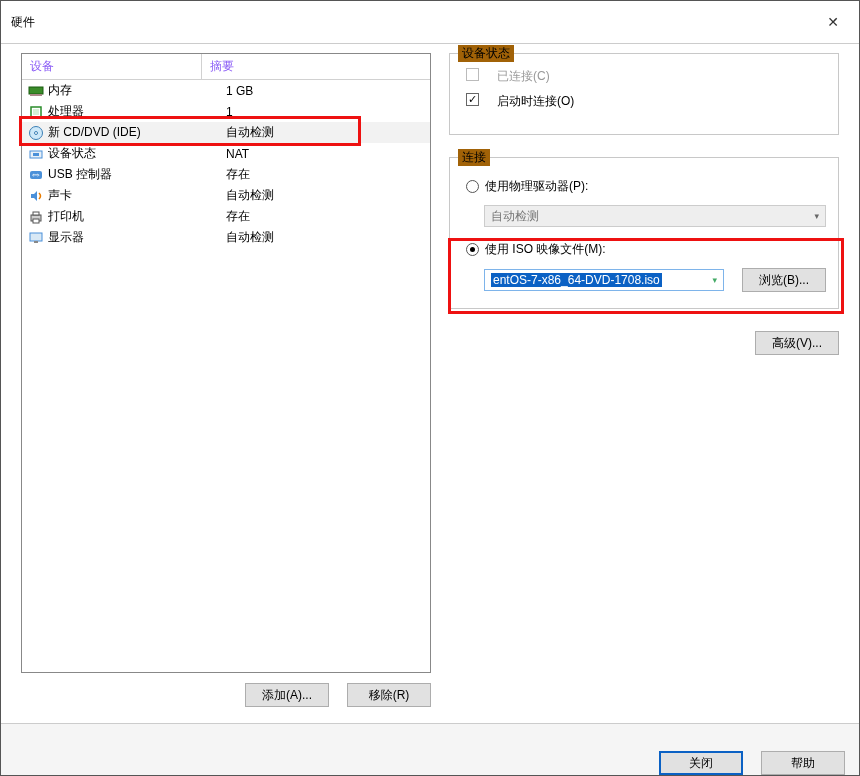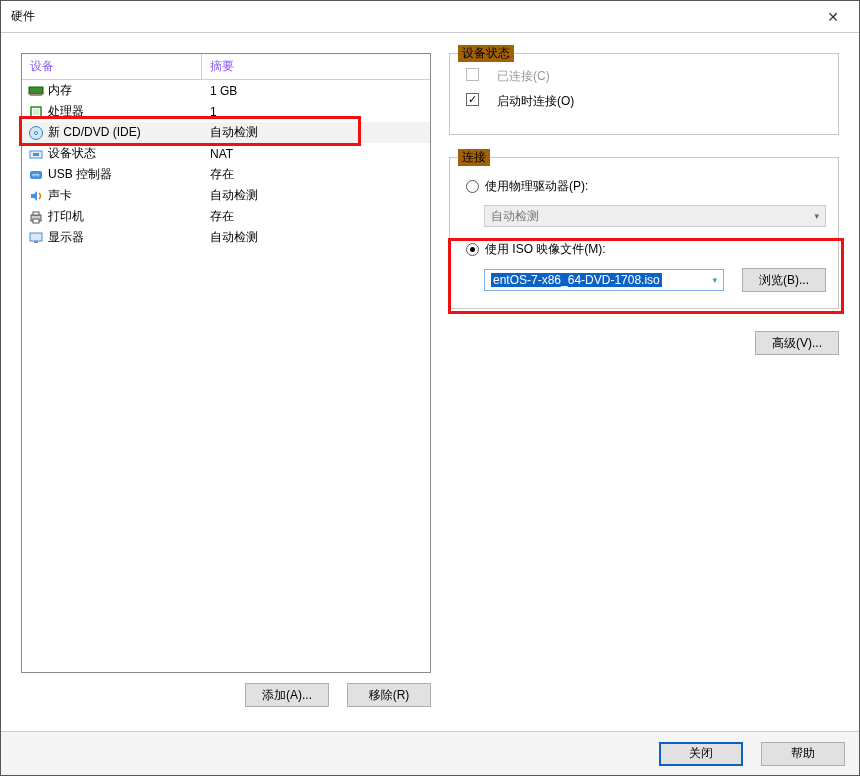--- a/index.html
+++ b/index.html
@@ -1,32 +1,32 @@
 <!DOCTYPE html>
 <html><head>
 <meta charset="utf-8">
 <style>
   * { box-sizing: border-box; font-family: "Microsoft YaHei", "Segoe UI", sans-serif; font-size: 12px; }
   body { margin: 0; background: #fff; }
   .window { width: 860px; height: 776px; border: 1px solid #555; background: #fff; position: relative; }
-  .titlebar { height: 32px; border-bottom: 1px solid #ccc; display: flex; align-items: center; padding: 0 6px 0 10px; }
+  .titlebar { height: 43px; border-bottom: 1px solid #ccc; display: flex; align-items: center; padding: 0 6px 0 10px; }
   .titlebar .title { flex: 1; }
   .close-btn { width: 40px; height: 28px; display: flex; align-items: center; justify-content: center; font-size: 14px; color: #333; cursor: default; }
   .content { position: absolute; top: 32px; left: 0; right: 0; bottom: 48px; padding: 20px; }
   .inner { display: flex; gap: 18px; height: 100%; }
   .left-col { width: 410px; display: flex; flex-direction: column; }
   .device-list { flex: 1; border: 1px solid #888; background: #fff; position: relative; }
   .dev-header { display: flex; border-bottom: 1px solid #d1d1d1; background: #fff; }
   .dev-header .col { padding: 4px 8px; border-right: 1px solid #d1d1d1; color: #8b5cf6; }
   .dev-header .col.c1 { width: 180px; }
   .dev-header .col.c2 { flex: 1; border-right: none; }
   .dev-row { display: flex; height: 21px; align-items: center; }
   .dev-row .cell { display: flex; align-items: center; }
   .dev-row .cell.c1 { width: 180px; padding-left: 6px; gap: 4px; }
-  .dev-row .cell.c2 { flex: 1; padding-left: 8px; }
+  .dev-row .cell.c2 { flex: 1; padding-left: 8px; margin-left: 16px; }
   .dev-row.selected { background: #f2f2f2; }
   .icon { width: 16px; height: 16px; display: inline-flex; align-items: center; justify-content: center; font-size: 12px; }
   .red-box { position: absolute; border: 3px solid #e11; pointer-events: none; }
   .left-buttons { margin-top: 10px; display: flex; gap: 10px; justify-content: flex-end; }
   .btn { min-width: 84px; height: 24px; border: 1px solid #adadad; background: #e1e1e1; display: inline-flex; align-items: center; justify-content: center; cursor: default; padding: 0 10px; margin-left: 8px; }
   .btn.default { border: 2px solid #0b61c4; background: #e1e1e1; }
   .right-col { flex: 1; position: relative; }
   .group { border: 1px solid #c8c8c8; border-radius: 0; padding: 14px 12px 16px 12px; position: relative; margin-bottom: 22px; }
   .group .legend { position: absolute; top: -9px; left: 8px; background: #a16207; padding: 0 4px; font-size: 12px; }
   .checkbox-row { display: flex; align-items: flex-start; gap: 18px; margin-bottom: 8px; margin-left: 4px; }
@@ -36,21 +36,21 @@
   .radio { width: 13px; height: 13px; border: 1px solid #555; border-radius: 50%; display: inline-flex; align-items: center; justify-content: center; }
   .radio .dot { width: 5px; height: 5px; background: #000; border-radius: 50%; display: none; }
   .radio.checked .dot { display: block; }
   .combo { height: 22px; border: 1px solid #ccc; background: #eee; display: flex; align-items: center; padding: 0 6px; color: #777; position: relative; }
   .combo.active { border: 1px solid #7eb4ea; background: #fff; color: #fff; }
   .combo .arr { position: absolute; right: 6px; color: #666; font-size: 9px; }
   .combo.active .inner-sel { background: #0b61c4; color: #fff; padding: 0 2px; }
   .iso-row { display: flex; gap: 10px; align-items: center; margin-left: 22px; margin-top: 4px; }
   .iso-row .combo { flex: 1; }
   .adv-row { display: flex; justify-content: flex-end; margin-top: 12px; }
-  .footer { position: absolute; bottom: 0; left: 0; right: 0; height: 44px; border-top: 1px solid #ccc; display: flex; align-items: center; justify-content: flex-end; gap: 10px; padding: 0 14px; background: #f5f5f5; }
+  .footer { position: absolute; bottom: 0; left: 0; right: 0; height: 52px; border-top: 1px solid #ccc; display: flex; align-items: flex-end; justify-content: flex-end; gap: 10px; padding: 0 14px; background: #f5f5f5; }
   .group.connection { margin-top: 22px; }
   .disabled-text { color: #999; }
 </style>
 </head>
 <body>
 
 <div class="window">
 
   <div class="titlebar">
     <span class="title">硬件</span>

